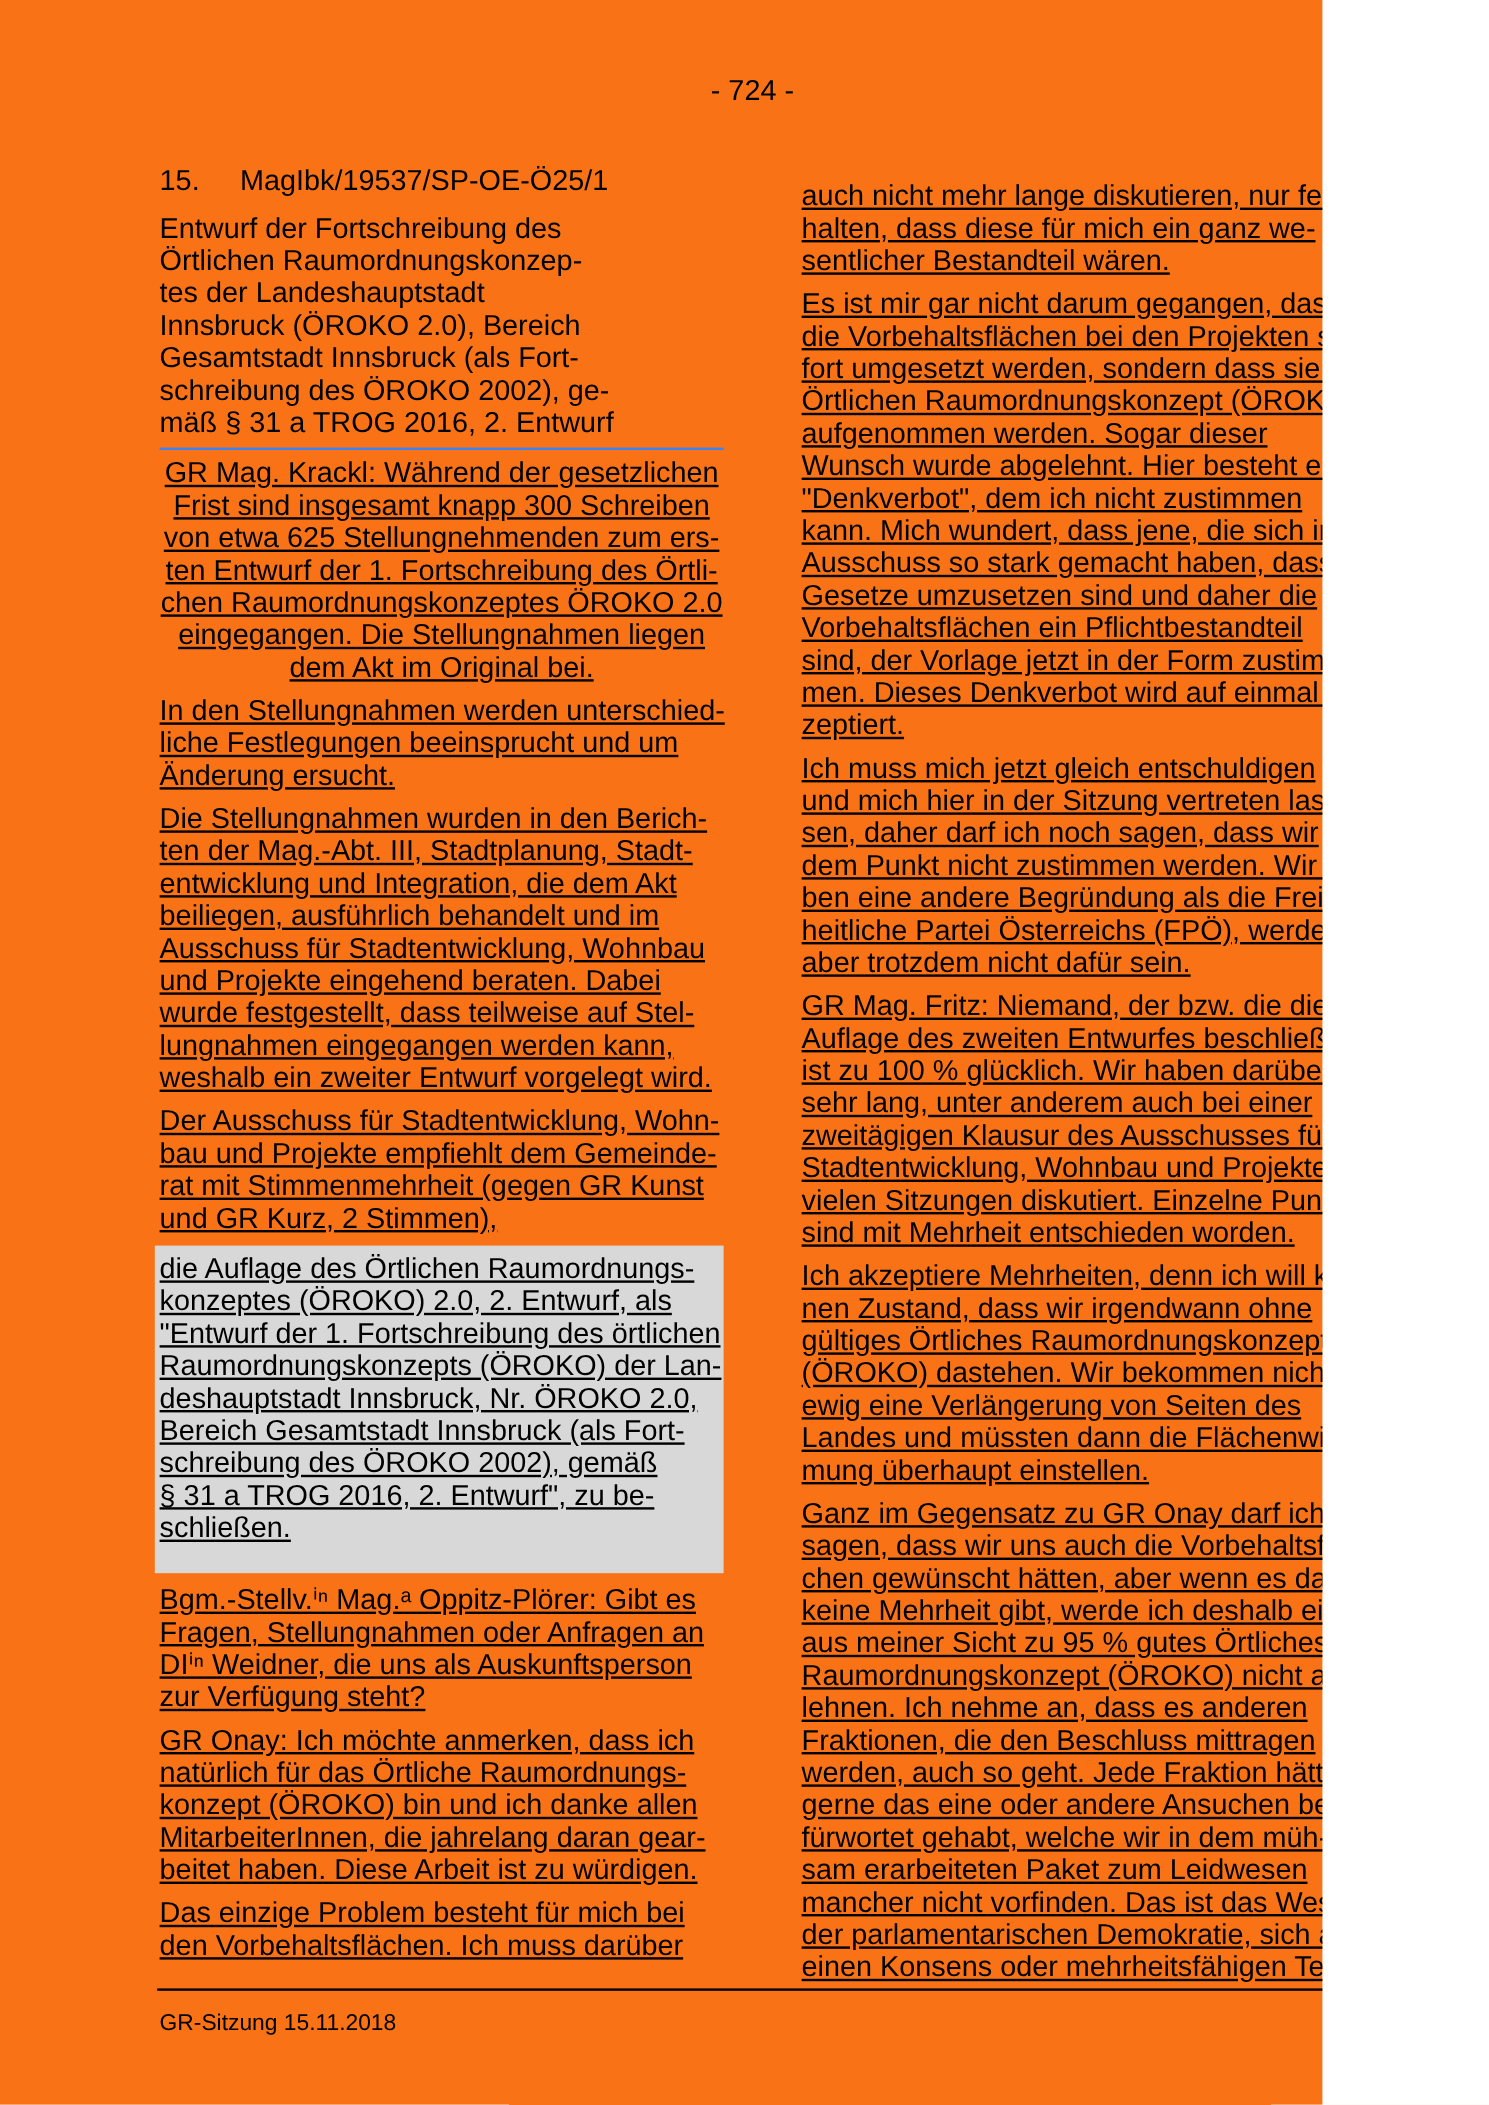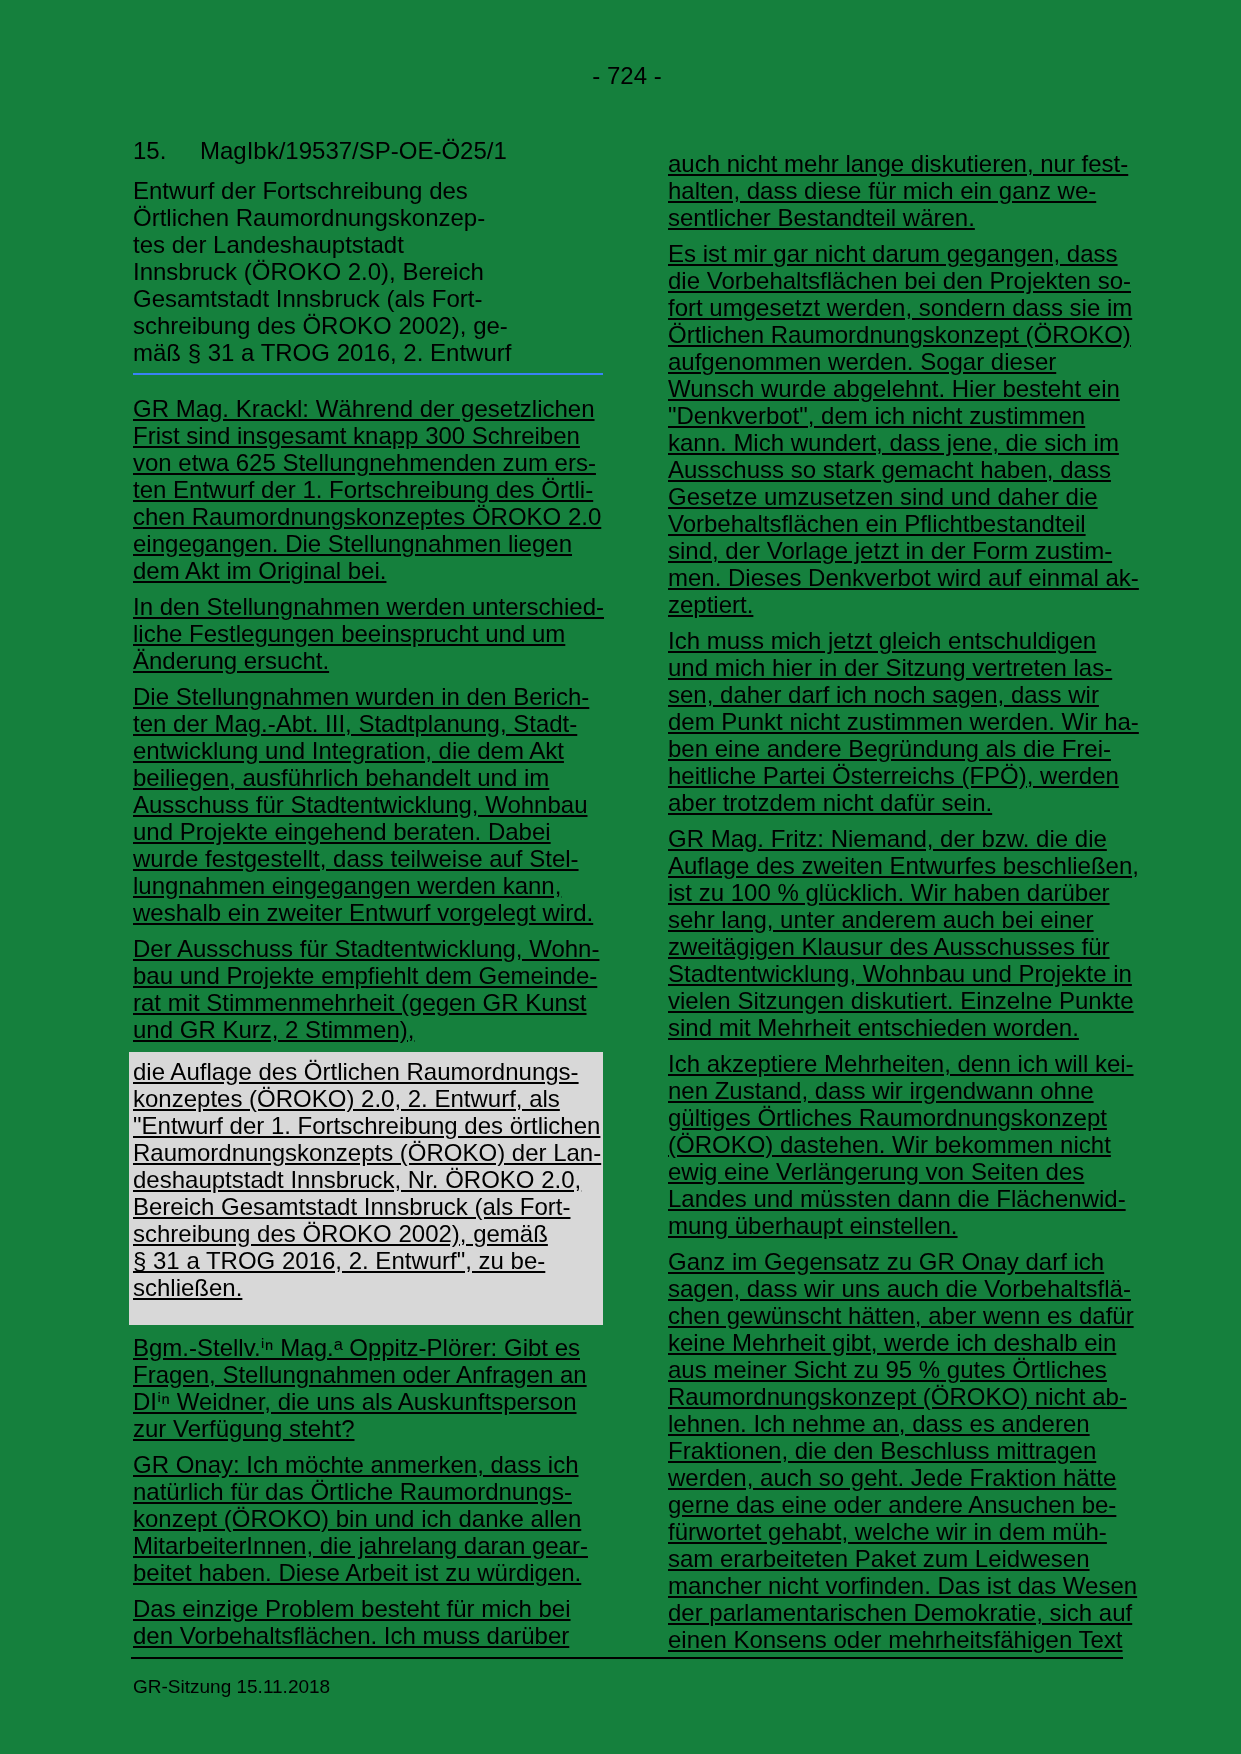--- a/index.html
+++ b/index.html
@@ -3,23 +3,23 @@
 <meta charset="utf-8">
 <title>GR-Sitzung Protokoll Seite 724</title>
 <style>
   html, body {
     margin: 0;
     padding: 0;
     background: #ffffff;
   }
   .page {
     position: relative;
-    width: 1241px;
+    width: 1102px;
     height: 1754px;
-    background: #15803d;
+    background: #f97316;
     color: #000000;
     font-family: "Liberation Sans", "DejaVu Sans", sans-serif;
     font-size: 24px;
     line-height: 27px;
     overflow: hidden;
   }
   .pre { white-space: pre; }
   .pagenum {
     position: absolute;
     top: 62px;
@@ -43,21 +43,21 @@
     display: inline-block;
     width: 67px;
   }
   .item-title {
     margin-top: 13px;
   }
   p.para {
     margin: 9px 0 0 0;
     text-decoration: underline;
   }
-  p.para.first { margin-top: 20px; }
+  p.para.first { margin-top: 6px; text-align: center; }
   p.para.highlight {
     margin-left: -4px;
     padding: 6px 0 24px 4px;
   }
   .footer-rule {
     position: absolute;
     left: 131px;
     top: 1657px;
     width: 992px;
     border-top: 2px solid #000000;

